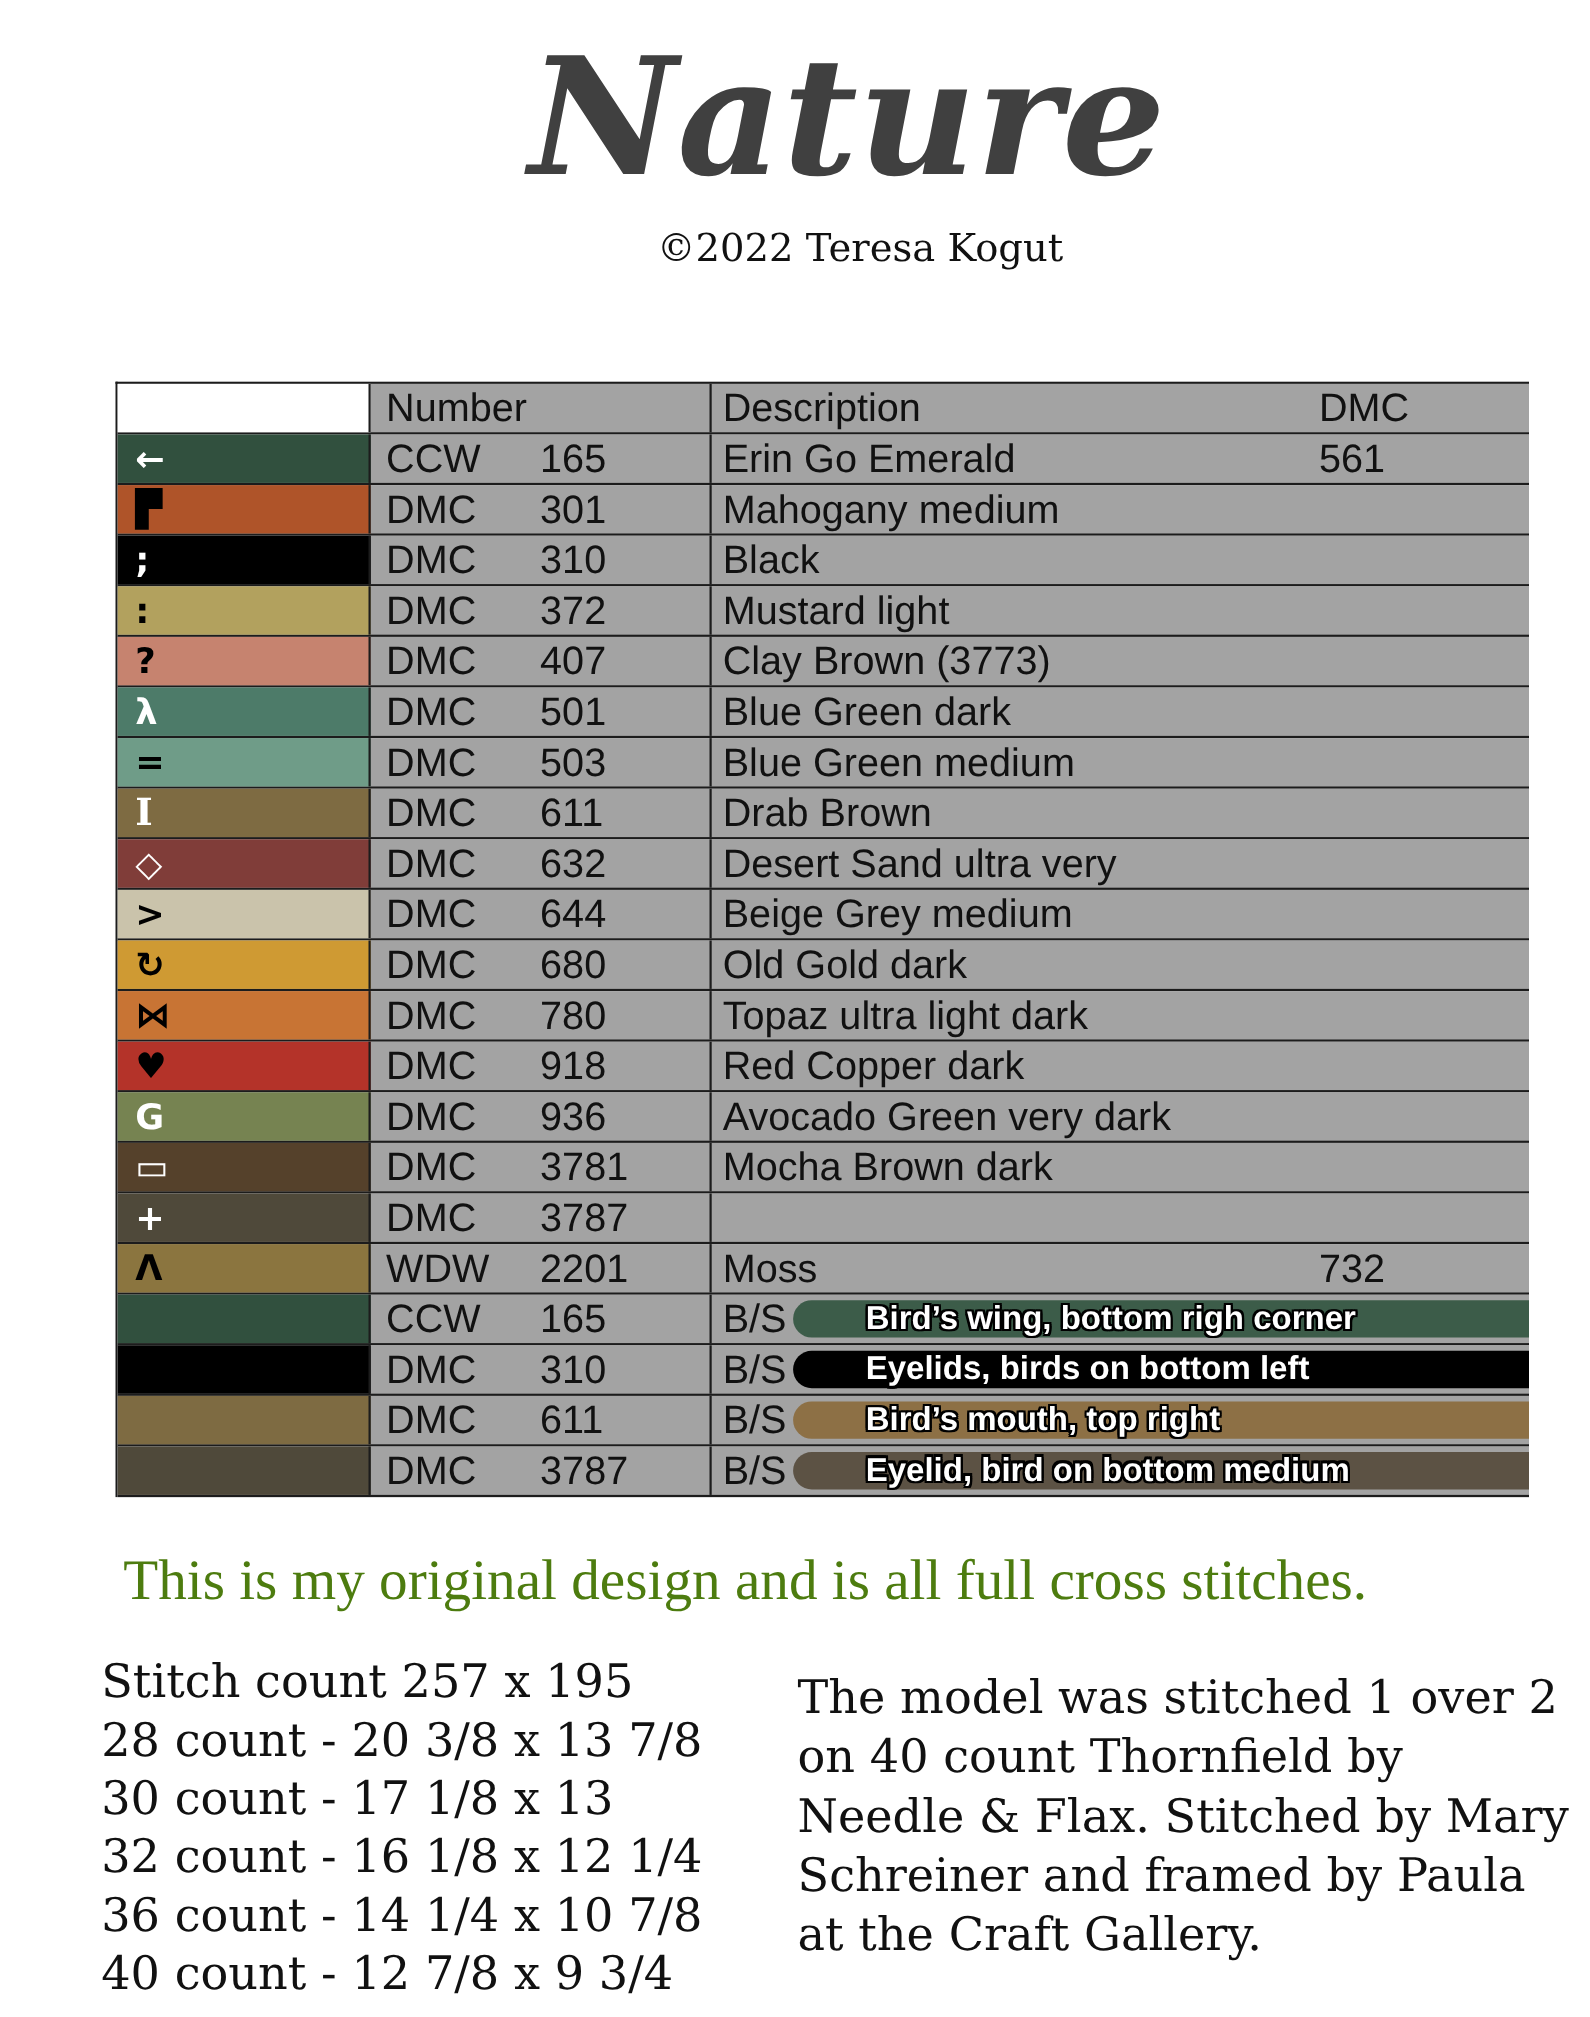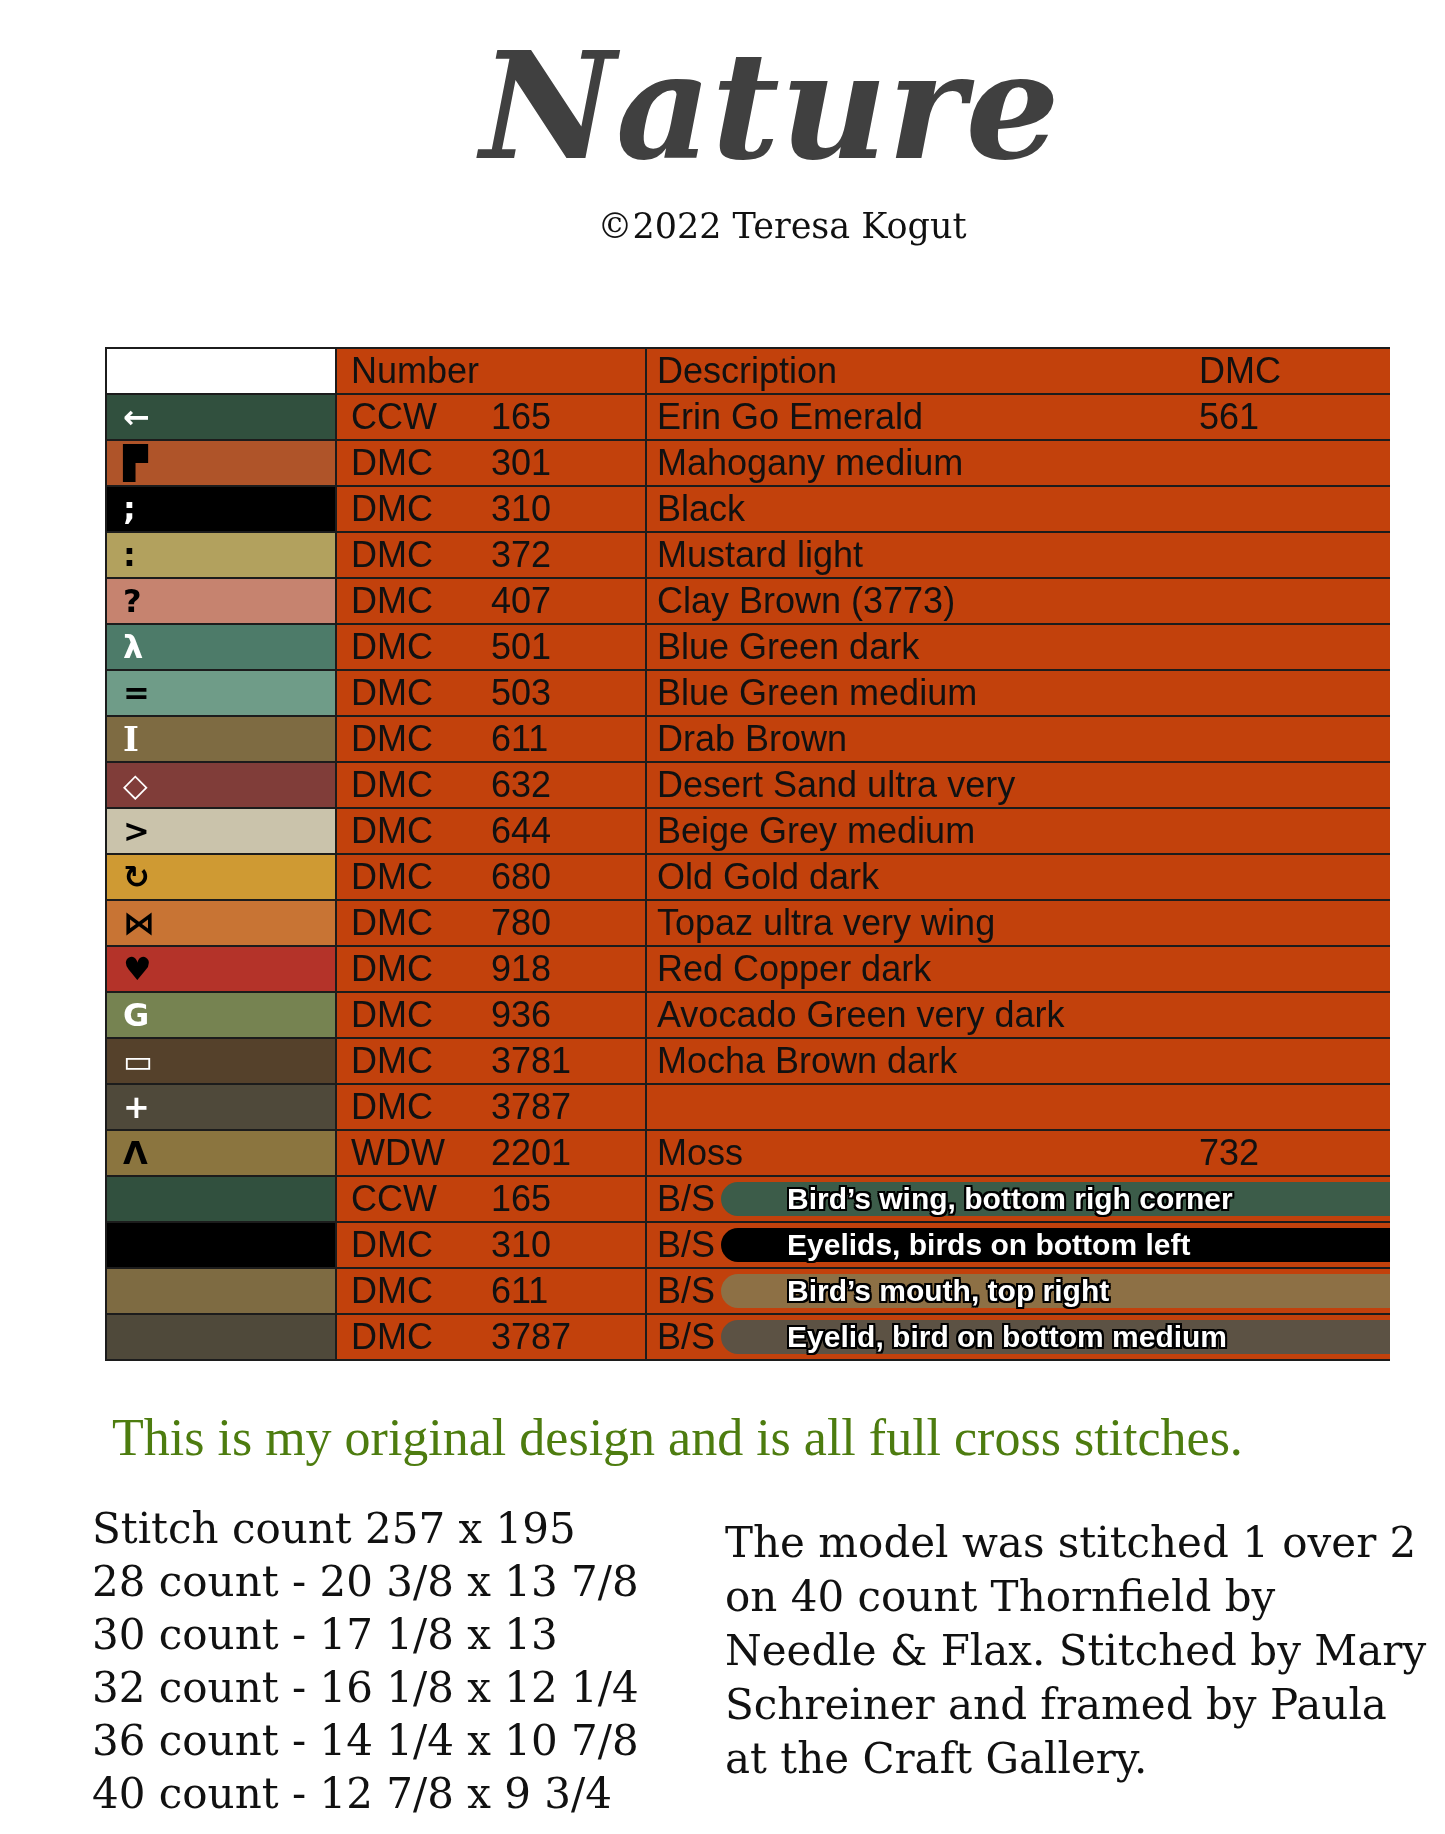--- a/index.html
+++ b/index.html
@@ -17,21 +17,21 @@
   .copyright{
     position:absolute;top:206px;left:782px;transform:translateX(-50%);
     font-family:"DejaVu Serif",serif;font-size:35px;color:#111;white-space:nowrap;
   }
   
   .keytable{
     position:absolute;left:105px;top:347px;width:1285px;
     border-top:2px solid #1c1c1c;border-left:2px solid #1c1c1c;
     box-sizing:border-box;
   }
-  .tr{display:flex;height:46px;border-bottom:2px solid #1c1c1c;box-sizing:border-box;background:#c2410c;}
+  .tr{display:flex;height:46px;border-bottom:2px solid #1c1c1c;box-sizing:border-box;background:#a3a3a3;}
   .td{box-sizing:border-box;height:100%;}
   .sw{width:230px;border-right:2px solid #1c1c1c;display:flex;align-items:center;}
   .sym{
     font-family:"DejaVu Sans",sans-serif;font-weight:bold;font-size:32px;
     margin-left:16px;line-height:1;
   }
   .serifsym .sym{font-family:"DejaVu Serif",serif;font-size:34px;}
   .num{width:310px;border-right:2px solid #1c1c1c;display:flex;align-items:center;font-size:36px;}
   .brand{margin-left:14px;width:140px;}
   .desc{flex:1;display:flex;align-items:center;font-size:36px;position:relative;}
@@ -230,21 +230,21 @@
 
   <div class="tr">
     <div class="td sw" style="background-color: rgb(200, 116, 52);">
       <span class="sym" style="color: rgb(0, 0, 0);">⋈</span>
     </div>
     <div class="td num">
       <span class="brand">DMC</span>
       <span class="code">780</span>
     </div>
     <div class="td desc">
-      <span class="dtext">Topaz ultra very wing</span>
+      <span class="dtext">Topaz ultra light dark</span>
     </div>
   </div>
 
   <div class="tr">
     <div class="td sw" style="background-color: rgb(180, 51, 41);">
       <span class="sym" style="color: rgb(0, 0, 0);">♥</span>
     </div>
     <div class="td num">
       <span class="brand">DMC</span>
       <span class="code">918</span>

